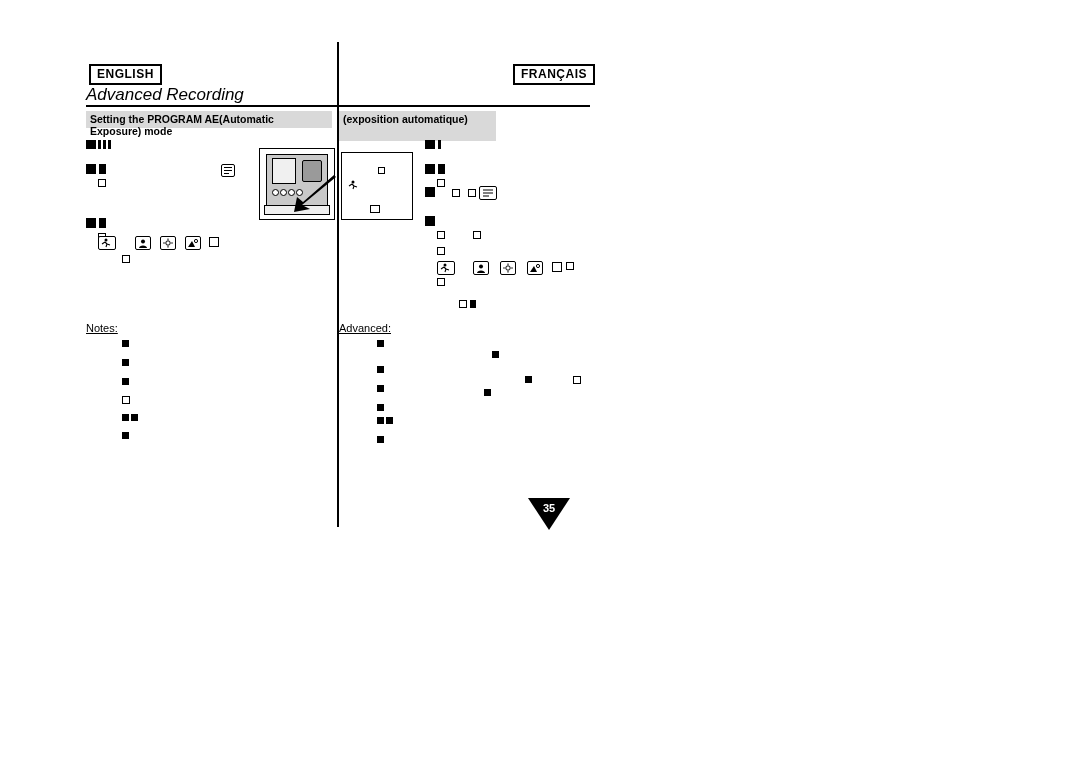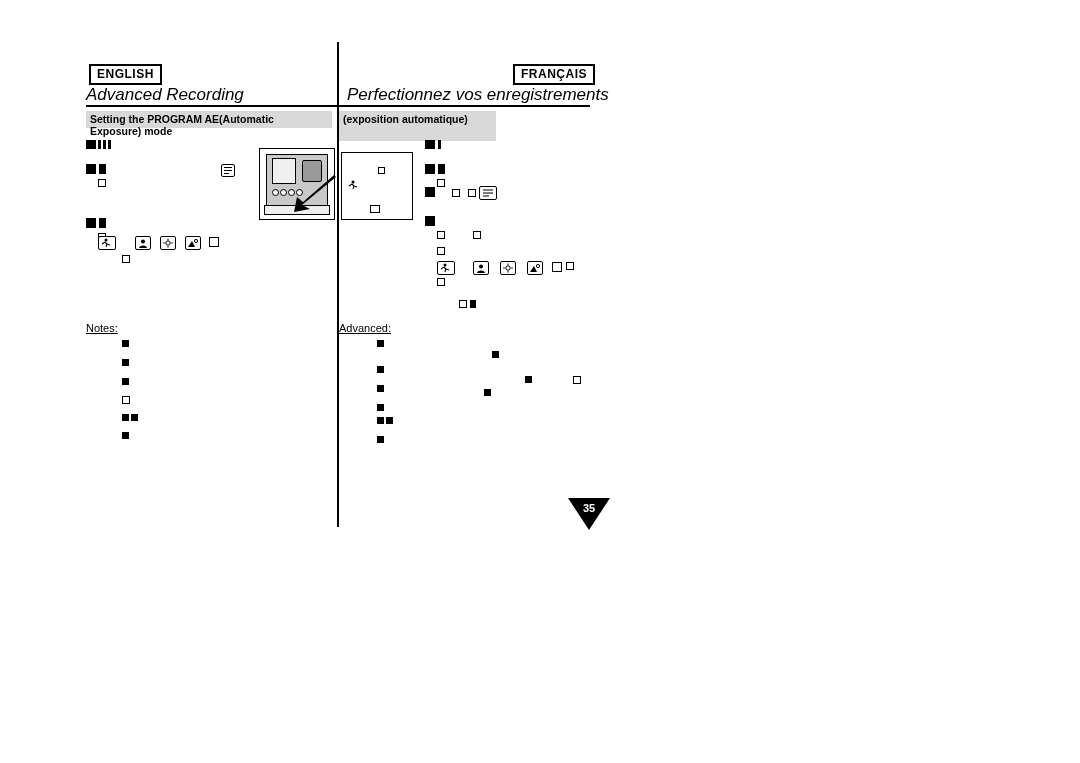--- a/index.html
+++ b/index.html
@@ -204,21 +204,21 @@
     width: 72px;
     height: 68px;
     border: 1.5px solid #000;
     background: #fff;
     box-sizing: border-box;
   }
 
   
   #pagenum {
     position: absolute;
-    left: 568px;
+    left: 528px;
     top: 498px;
     width: 42px;
     height: 32px;
   }
   #pagenum .tri {
     position: absolute;
     left: 0; top: 0;
     width: 0; height: 0;
     border-left: 21px solid transparent;
     border-right: 21px solid transparent;
@@ -320,21 +320,20 @@
     <div class="mark-sm" style="left:122px; top:359px;"></div>
     <div class="mark-sm" style="left:122px; top:378px;"></div>
     <div class="box-o" style="left:122px; top:396px; width:8px; height:8px;"></div>
     <div class="mark-sm" style="left:122px; top:414px;"></div>
     <div class="mark" style="left:131px; top:414px; width:7px; height:7px;"></div>
     <div class="mark-sm" style="left:122px; top:432px;"></div>
   </div>
 
   <div class="lang-badge" id="lang-fr">FRANÇAIS</div>
 
-  <div class="chapter-title" id="chap-fr">Perfectionnez vos enregistrements</div>
 
   <div class="section-header" id="sec-fr">
     <div>(exposition automatique)</div>
   </div>
 
   <div id="lcd-panel">
     <div class="picto" style="left:5px; top:26px; width:14px; height:13px; border:none;">
       <svg width="12" height="11" viewBox="0 0 12 11" aria-hidden="true">
         <circle cx="5" cy="2" r="1.5" fill="#000"></circle>
         <path d="M4 4 L6 6 L5 9 M6 6 L9 7 M4 4 L1 6" stroke="#000" stroke-width="1.1" fill="none"></path>

